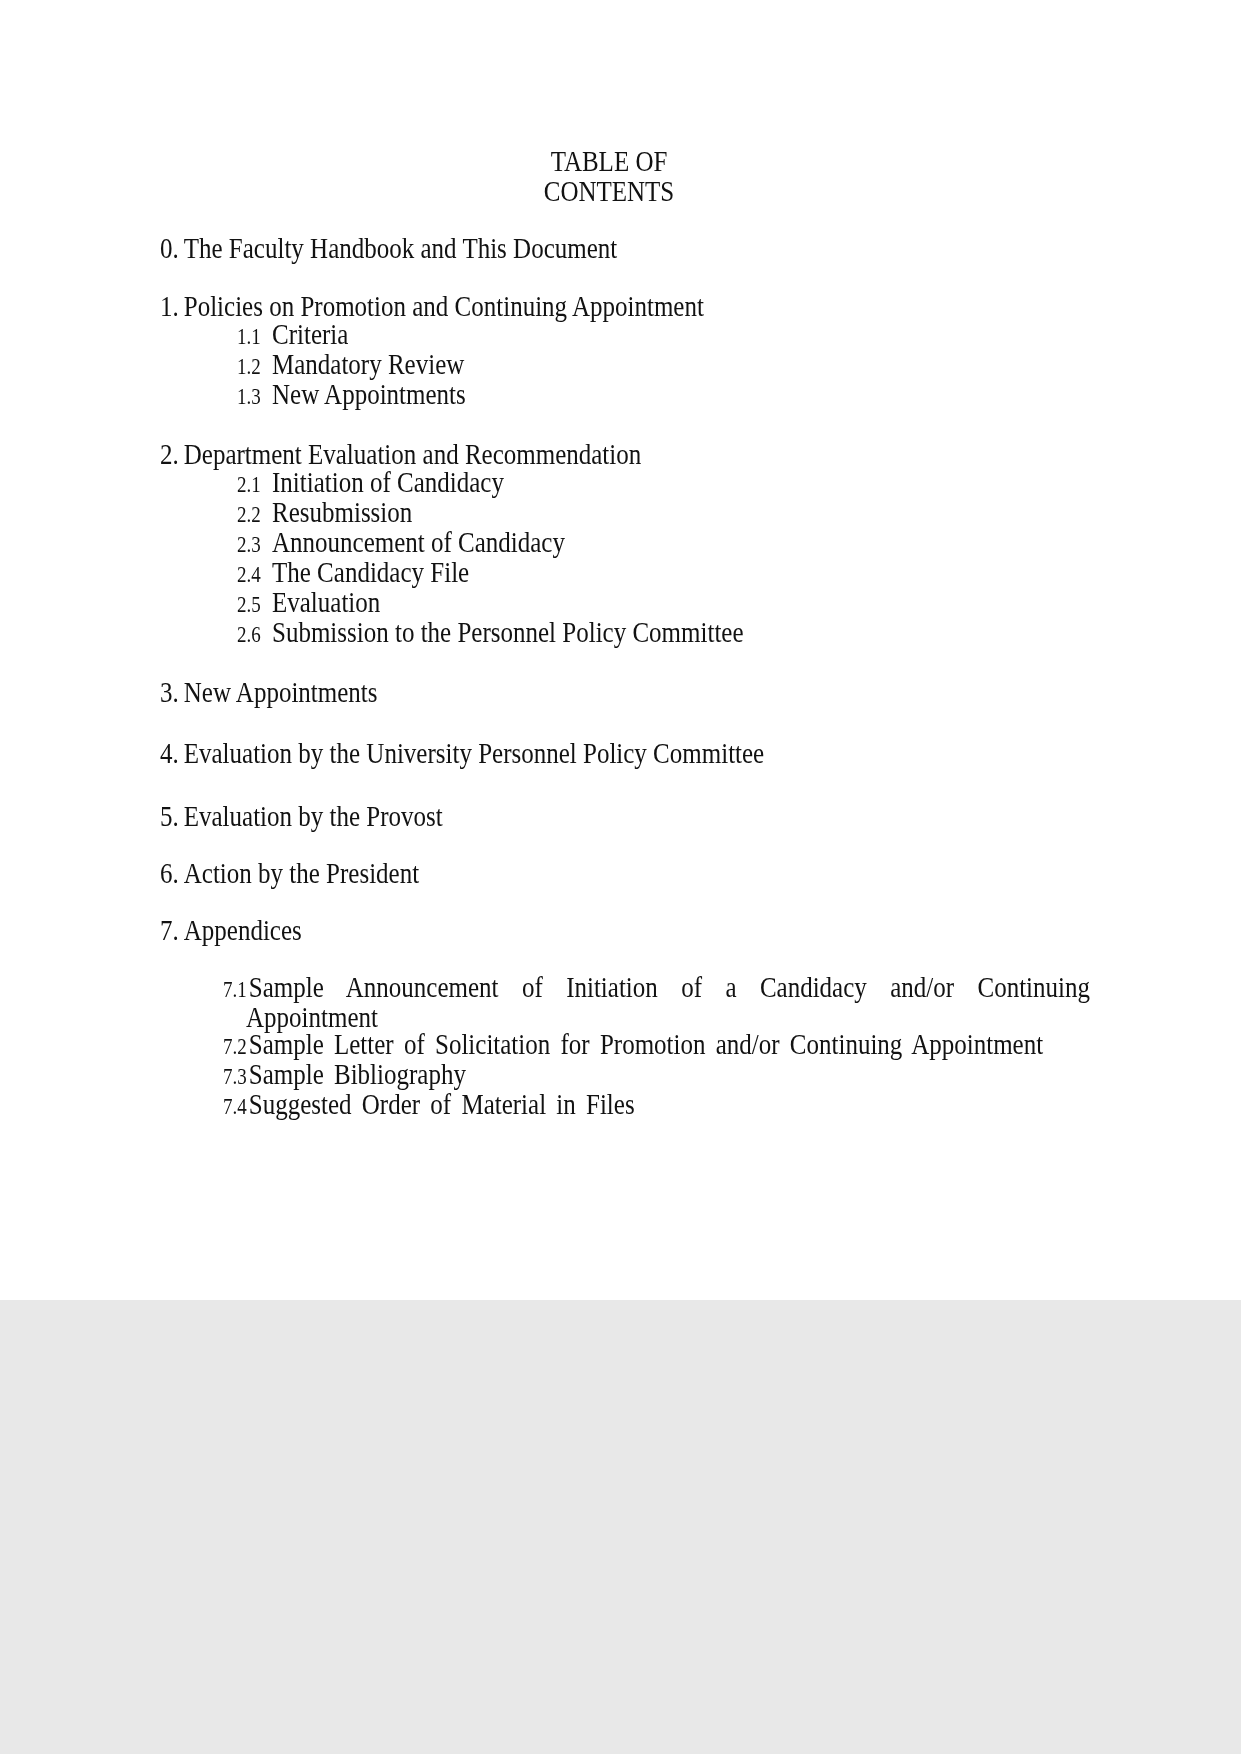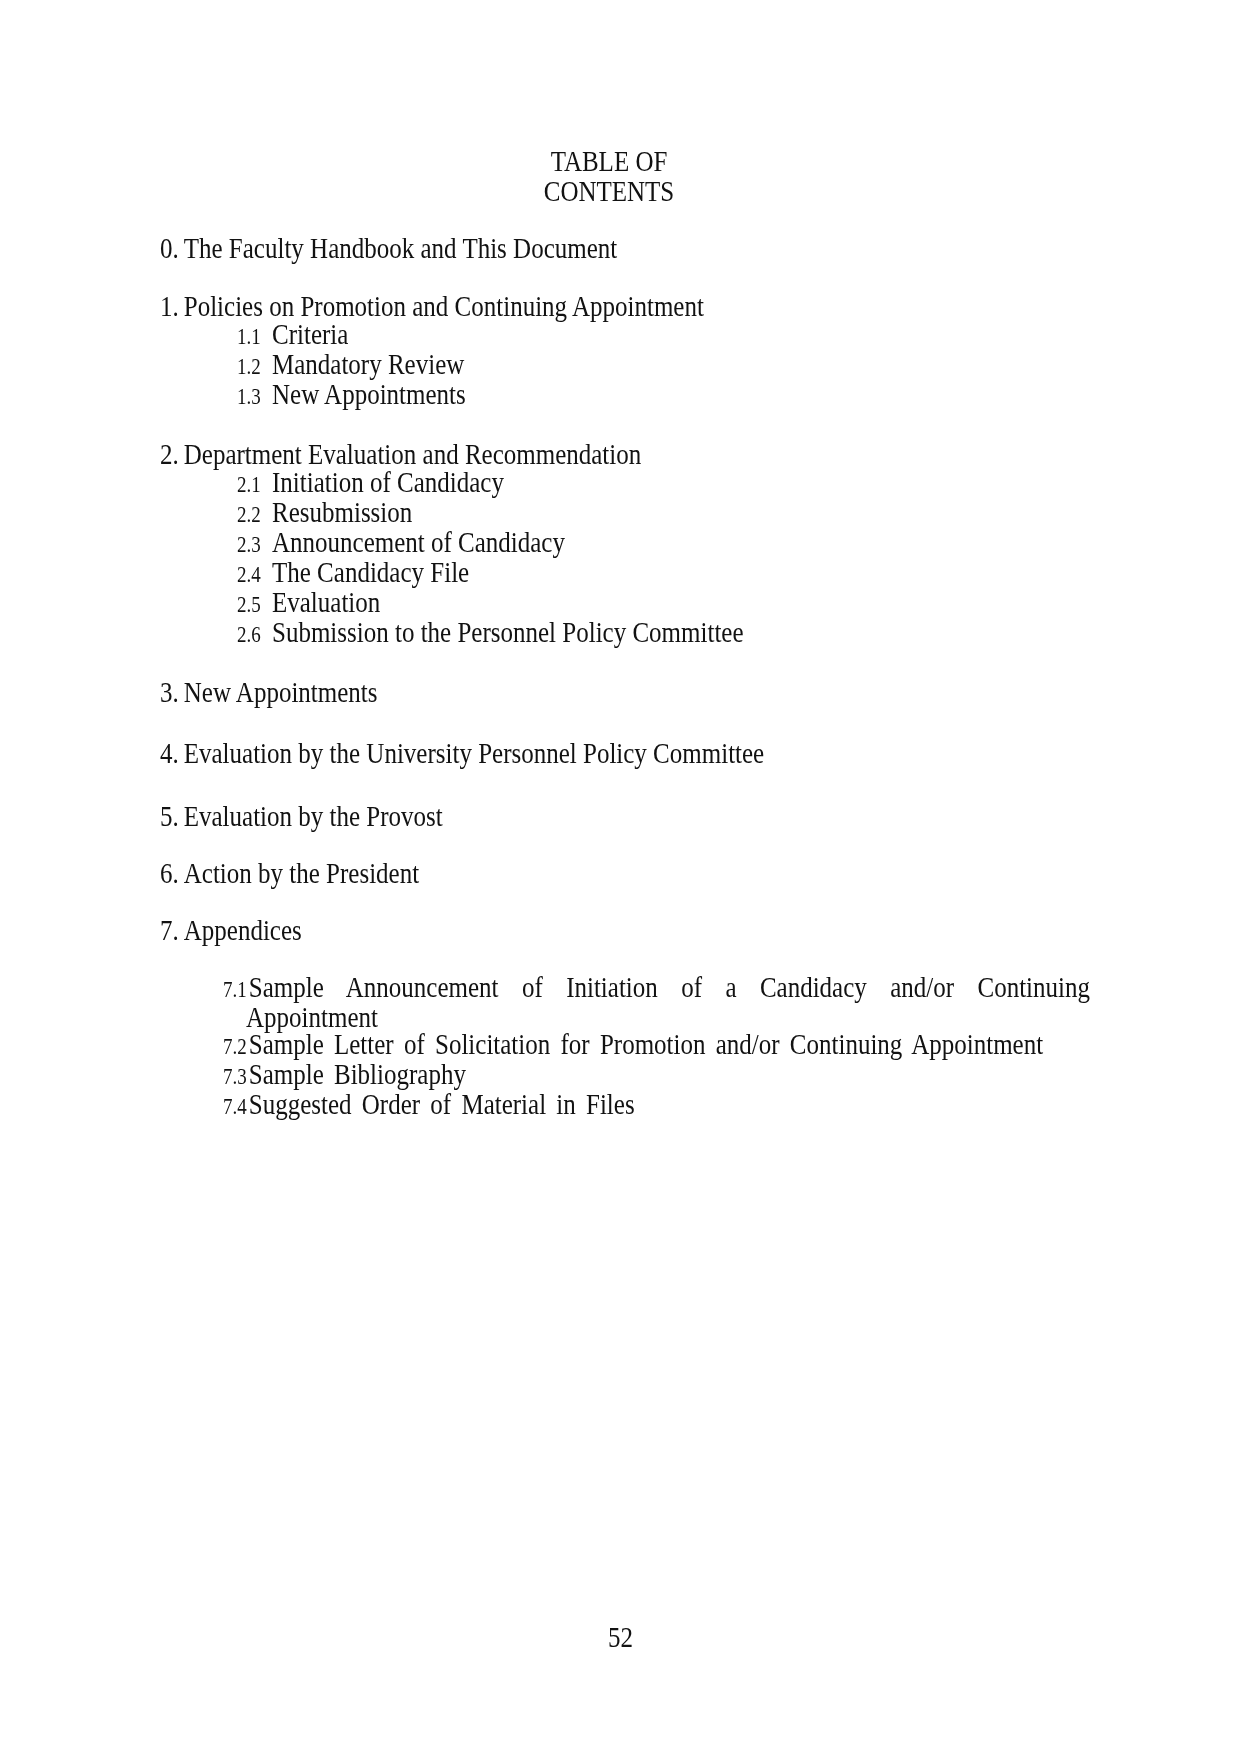--- a/index.html
+++ b/index.html
@@ -3,21 +3,21 @@
 <meta charset="utf-8">
 <style>
   html, body {
     margin: 0;
     padding: 0;
     background: #e8e8e8;
   }
   .page {
     position: relative;
     width: 1241px;
-    height: 1754px;
+    height: 1300px;
     margin: 0 auto;
     background: #ffffff;
     overflow: hidden;
     color: #121212;
     font-family: "Liberation Serif", "DejaVu Serif", serif;
     font-size: 25px;
     line-height: 23px;
   }
   
   .doc {

